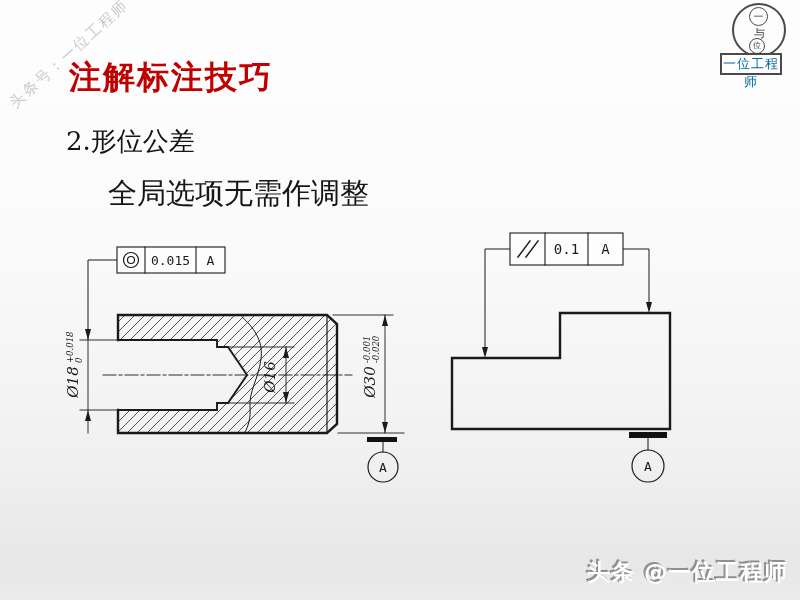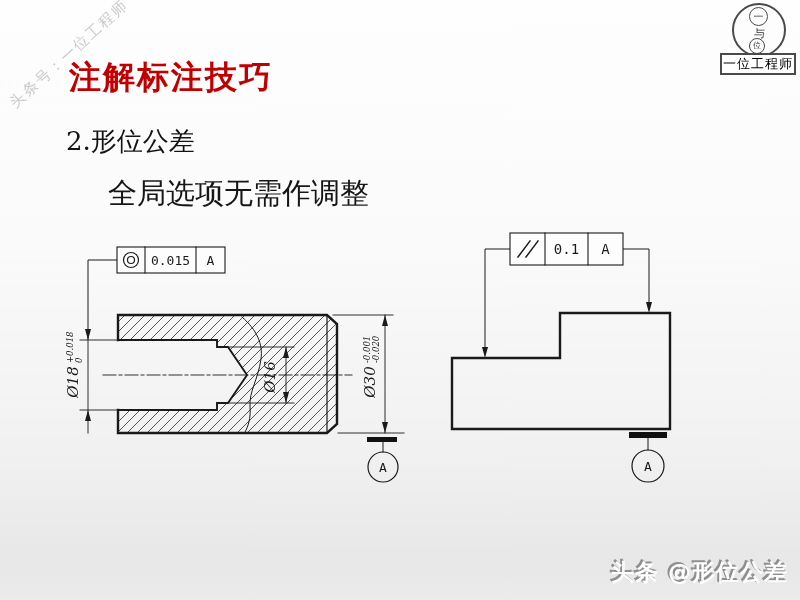--- a/index.html
+++ b/index.html
@@ -26,23 +26,23 @@
   
   .logo-circle{position:absolute;left:732px;top:3px;width:54px;height:54px;
                border:2px solid #4a4a4a;border-radius:50%;background:#fdfdfd;box-sizing:border-box;}
   .logo-small-top{position:absolute;left:15px;top:2px;width:19px;height:19px;border:1px solid #4a4a4a;
                   border-radius:50%;box-sizing:border-box;text-align:center;line-height:17px;
                   font-size:10px;color:#333;}
   .logo-mid{position:absolute;left:20px;top:21px;font-size:11px;color:#333;}
   .logo-small-bottom{position:absolute;left:15px;top:33px;width:16px;height:16px;border:1px solid #4a4a4a;
                      border-radius:50%;box-sizing:border-box;text-align:center;line-height:14px;
                      font-size:8px;color:#333;}
-  .logo-box{position:absolute;left:720px;top:53px;width:76px;height:22px;border:2px solid #4a4a4a;
+  .logo-box{position:absolute;left:720px;top:53px;width:62px;height:22px;border:2px solid #4a4a4a;
             background:#fff;box-sizing:border-box;text-align:center;line-height:18px;
-            font-size:13px;color:#000000;letter-spacing:1px;font-family:"DejaVu Sans",sans-serif;}
+            font-size:13px;color:#0369a1;letter-spacing:1px;font-family:"DejaVu Sans",sans-serif;}
   svg.drawing{position:absolute;left:0;top:0;}
   svg text{font-family:"DejaVu Serif","Liberation Serif",serif;fill:#1a1a1a;}
   svg text.fcf-text{font-family:"DejaVu Sans Mono","Liberation Mono",monospace;}
   svg text.dim-main{font-size:15px;font-style:italic;}
   svg text.dim-tol{font-size:8.5px;font-style:italic;}
   svg text.datum-letter{font-family:"DejaVu Sans Mono","Liberation Mono",monospace;font-size:13px;}
 </style>
 </head>
 <body>
 
@@ -166,14 +166,14 @@
 
       <g>
         <rect x="629" y="432" width="38" height="6" fill="#111"></rect>
         <line x1="648" y1="438" x2="648" y2="450" stroke="#1a1a1a" stroke-width="1"></line>
         <circle cx="648" cy="466" r="16" fill="none" stroke="#1a1a1a" stroke-width="1.2"></circle>
         <text class="datum-letter" x="648" y="471" text-anchor="middle">A</text>
       </g>
     </g>
   </svg>
 
-  <div class="footer">头条 @形位公差</div>
+  <div class="footer">头条 @一位工程师</div>
 </div>
 
 </body></html>

